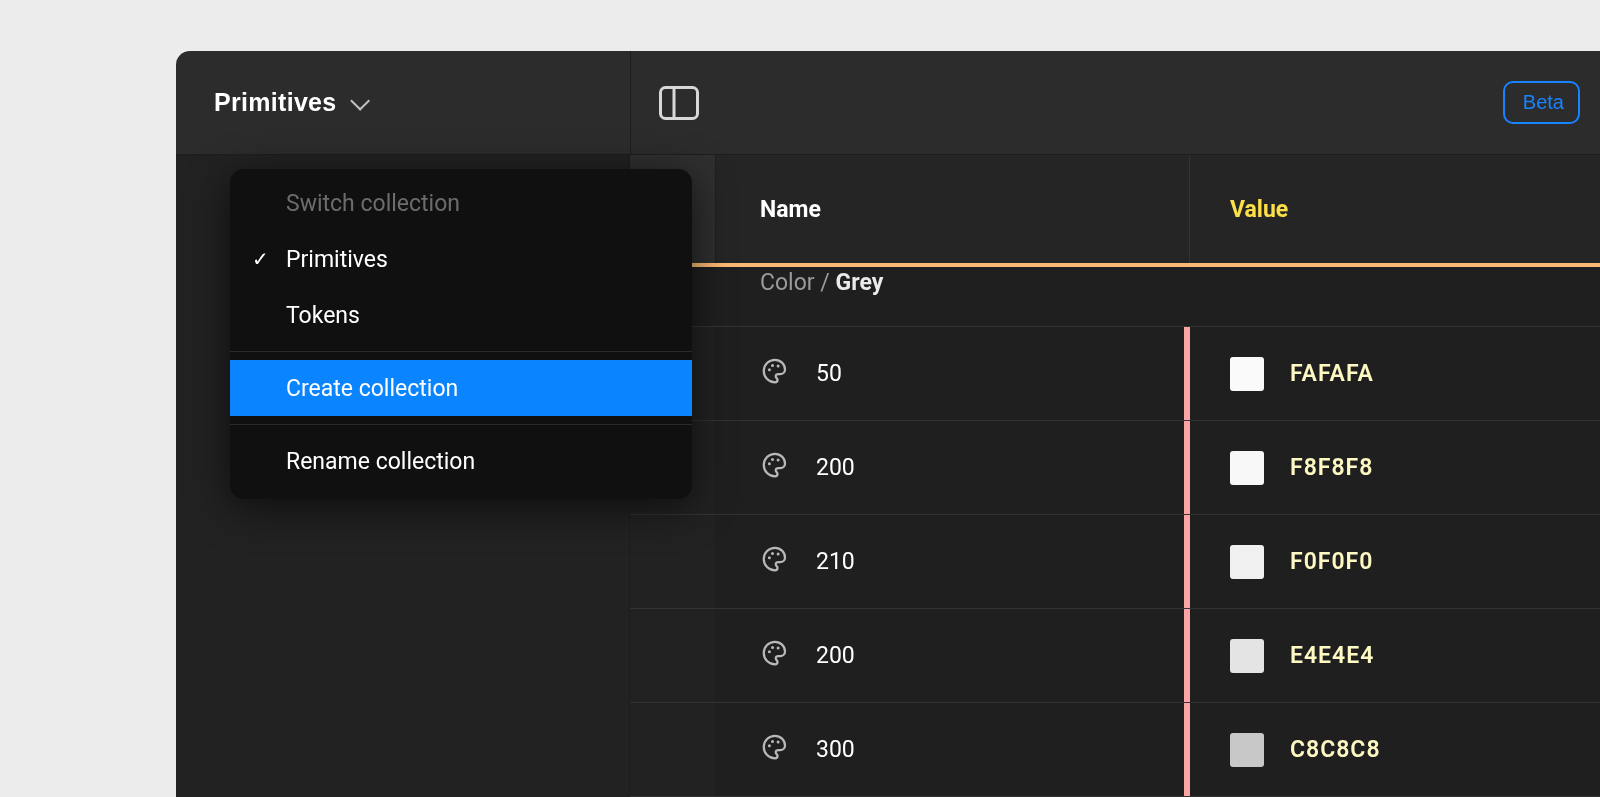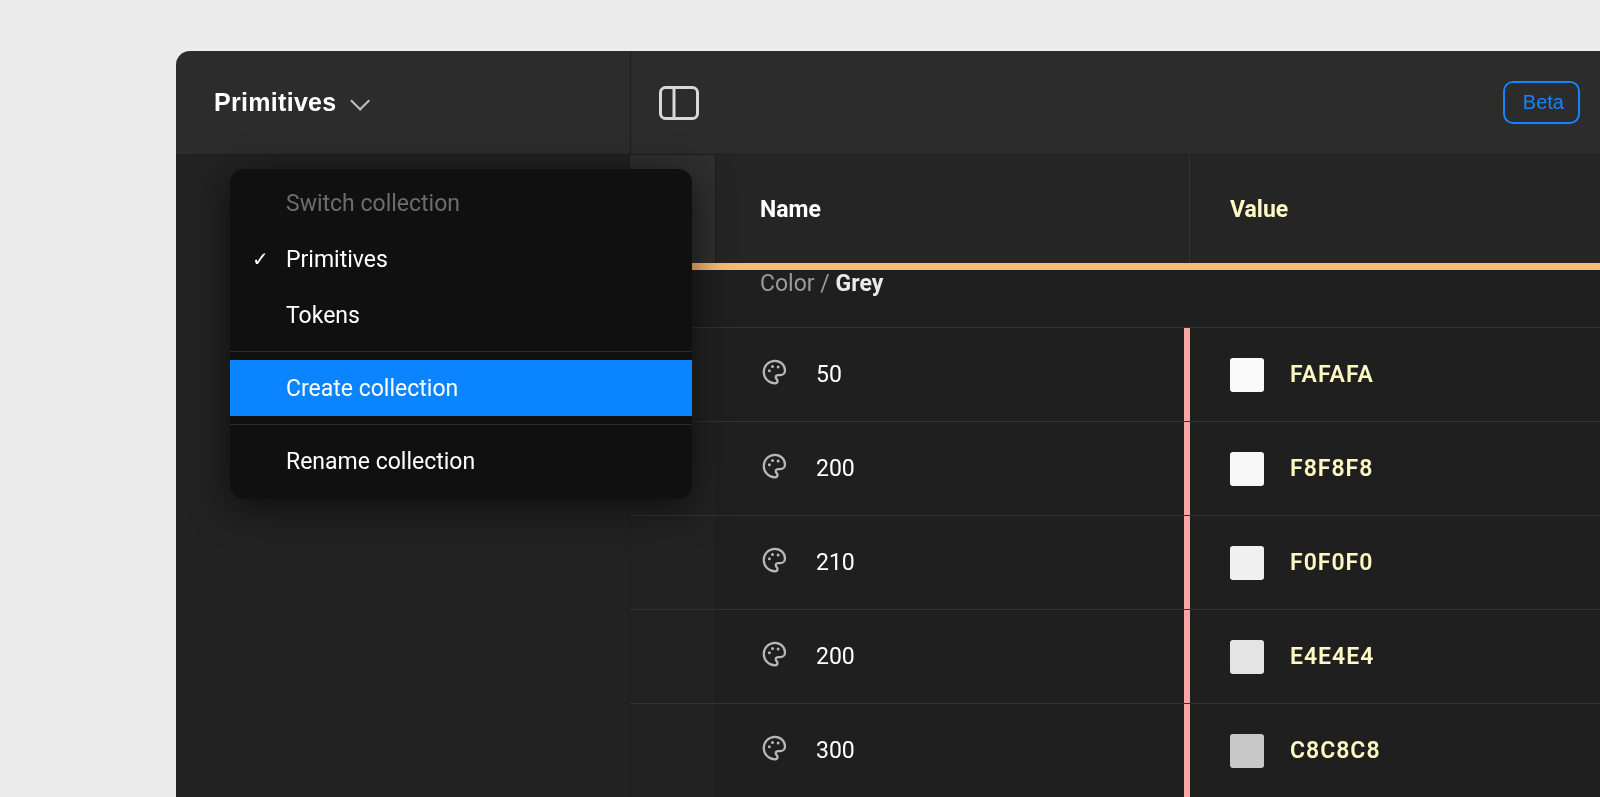--- a/index.html
+++ b/index.html
@@ -110,21 +110,21 @@
   .main {
     flex: 1;
     background: #1f1f1f;
     display: flex;
     flex-direction: column;
   }
 
   
   .table-head {
     display: flex;
-    border-bottom: 7px solid #fdba74;
+    border-bottom: 4px solid #fdba74;
     background: #252525;
   }
   .th-idx {
     width: 86px;
     height: 108px;
     display: flex;
     align-items: center;
     justify-content: center;
     font-size: 23px;
     color: #bdbdbd;
@@ -143,21 +143,21 @@
     border-right: 1px solid #333;
   }
   .th-value {
     flex: 1;
     height: 108px;
     display: flex;
     align-items: center;
     padding-left: 40px;
     font-size: 23px;
     font-weight: 700;
-    color: #fef9c3;
+    color: #fde047;
   }
 
   
   .group-header {
     height: 120px;
     display: flex;
     align-items: flex-end;
     padding: 0 0 30px 130px;
     font-size: 23px;
     color: #9a9a9a;

